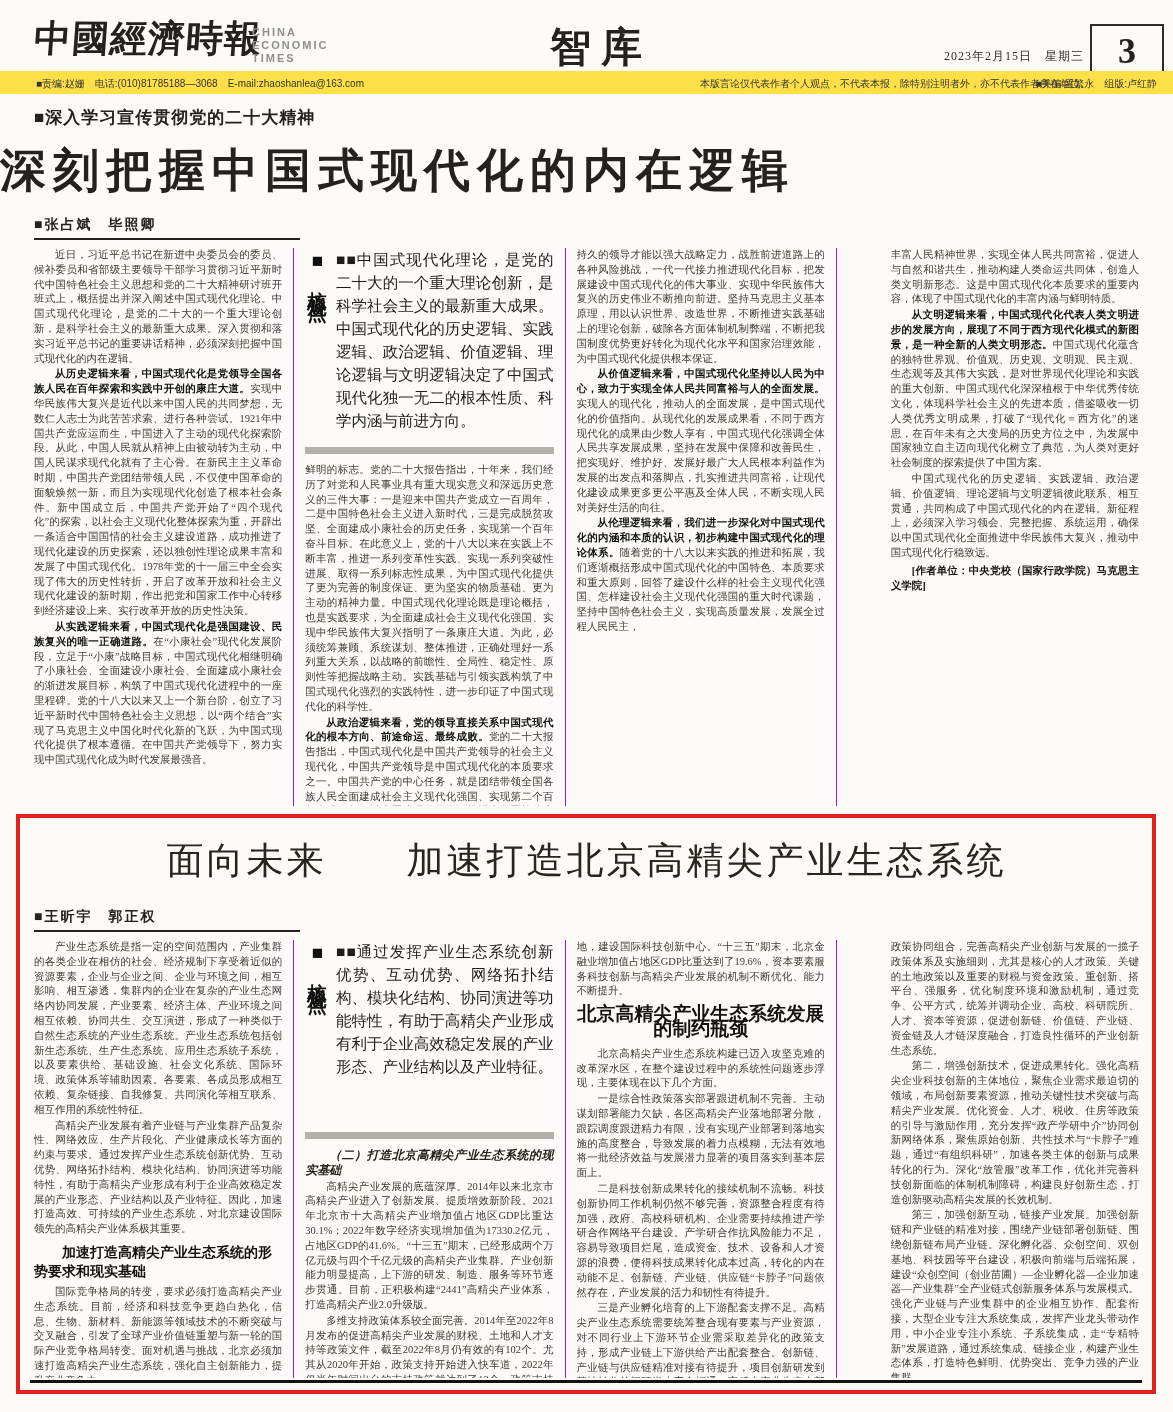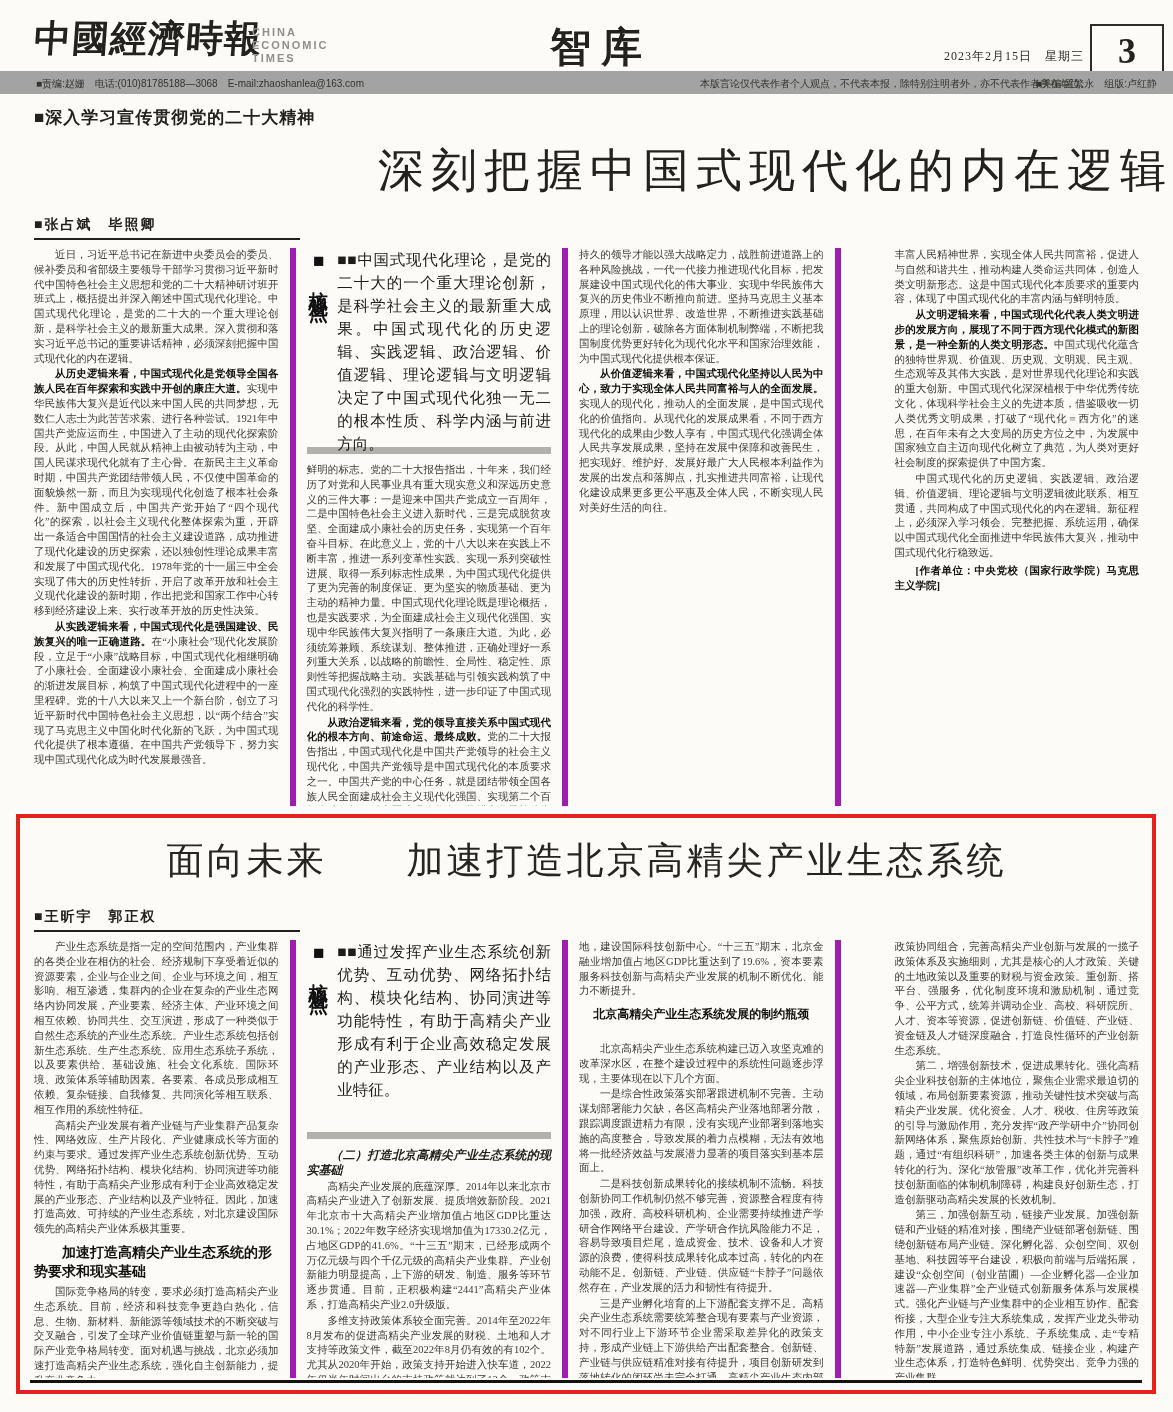--- a/index.html
+++ b/index.html
@@ -7,44 +7,44 @@
         font-family:"Liberation Serif","DejaVu Serif",serif;color:#23221f;overflow:hidden;}
   
   .logo{position:absolute;left:34px;top:14px;font-size:37px;font-weight:bold;letter-spacing:1px;
         font-family:"DejaVu Serif",serif;transform:skewX(-4deg);}
   .logo-en{position:absolute;left:252px;top:26px;font-family:"Liberation Sans",sans-serif;
         font-weight:bold;font-size:11px;line-height:13px;letter-spacing:2px;color:#8e8e8a;}
   .section-title{position:absolute;left:550px;top:20px;font-size:41px;font-weight:bold;letter-spacing:10px;}
   .date{position:absolute;left:944px;top:48px;font-size:12px;letter-spacing:1px;color:#2b2b28;}
   .pageno-box{position:absolute;left:1090px;top:24px;width:70px;height:50px;border:2px solid #2e2d2a;
         display:flex;align-items:center;justify-content:center;font-size:36px;font-weight:bold;background:#fcfbf7;}
-  .info-bar{position:absolute;left:0;top:71px;width:1173px;height:23px;background:#a3a3a3;
+  .info-bar{position:absolute;left:0;top:71px;width:1173px;height:23px;background:#fde047;
         font-family:"Liberation Sans",sans-serif;font-size:10px;color:#35342f;}
   .info-bar span{position:absolute;top:6px;white-space:nowrap;}
   .info-left{left:36px;}
   .info-center{left:700px;}
   .info-right{right:16px;}
   
   .kicker{position:absolute;left:34px;top:106px;font-family:"Liberation Sans",sans-serif;
         font-weight:bold;font-size:17px;letter-spacing:1px;}
-  .headline-top{position:absolute;left:0;top:140px;width:1173px;text-align:right;
-        font-size:46px;font-weight:normal;letter-spacing:7px;}
+  .headline-top{position:absolute;left:0;top:140px;width:1173px;text-align:left;
+        font-size:46px;font-weight:bold;letter-spacing:7px;}
   .byline{position:absolute;font-family:"Liberation Sans",sans-serif;font-weight:bold;font-size:14px;letter-spacing:2px;}
   .byline-rule{position:absolute;width:266px;height:2px;background:#22211e;}
   .cols{position:absolute;display:flex;}
-  .col{width:263px;padding-right:11px;margin-right:11px;border-right:6px solid #a21caf;
+  .col{width:263px;padding-right:11px;margin-right:11px;border-right:1px solid #a21caf;
        overflow:hidden;font-size:10.5px;line-height:14.8px;text-align:justify;color:#3b3a35;}
   .col:last-child{border-right:none;margin-right:0;padding-right:0;margin-left:43px;}
   .para{margin:0 0 1px 0;text-indent:2em;}
   .cont{text-indent:0;}
   .para .lead{color:#121210;}
   .subb-left{font-family:"Liberation Sans",sans-serif;font-weight:bold;font-size:14px;
        line-height:19px;color:#14130f;margin:6px 0 4px;text-indent:2em;text-align:left;}
-  .subb-center{font-family:"Liberation Sans",sans-serif;font-weight:bold;font-size:12px;
-       color:#14130f;text-align:center;text-indent:0;margin:8px 0 20px;}
+  .subb-center{font-family:"Liberation Sans",sans-serif;font-weight:bold;font-size:19px;
+       color:#14130f;text-align:center;text-indent:0;margin:8px 0 10px;}
   .kai{font-weight:bold;font-style:italic;font-size:12px;color:#23221c;margin:4px 0 2px;text-indent:2em;}
   .aff{font-weight:bold;color:#14130f;text-indent:2em;margin-top:3px;}
   
   .core-box{display:flex;border-bottom:7px solid #b2b1ac;margin-bottom:9px;}
   .core-label{writing-mode:vertical-rl;text-orientation:upright;font-family:"Liberation Sans",sans-serif;
        font-weight:bold;font-size:19px;letter-spacing:4px;color:#111;margin:2px 12px 0 4px;}
   .core-text{flex:1;font-size:15.5px;line-height:23px;color:#1e1d1a;text-align:justify;padding-bottom:14px;}
   .core-top{height:199px;}
   .core-bottom{height:192px;}
   
@@ -93,20 +93,21 @@
         <div class="core-text">■■中国式现代化理论，是党的二十大的一个重大理论创新，是科学社会主义的最新重大成果。中国式现代化的历史逻辑、实践逻辑、政治逻辑、价值逻辑、理论逻辑与文明逻辑决定了中国式现代化独一无二的根本性质、科学内涵与前进方向。</div>
       </div>
       <div>
           <p class="para cont">鲜明的标志。党的二十大报告指出，十年来，我们经历了对党和人民事业具有重大现实意义和深远历史意义的三件大事：一是迎来中国共产党成立一百周年，二是中国特色社会主义进入新时代，三是完成脱贫攻坚、全面建成小康社会的历史任务，实现第一个百年奋斗目标。在此意义上，党的十八大以来在实践上不断丰富，推进一系列变革性实践、实现一系列突破性进展、取得一系列标志性成果，为中国式现代化提供了更为完善的制度保证、更为坚实的物质基础、更为主动的精神力量。中国式现代化理论既是理论概括，也是实践要求，为全面建成社会主义现代化强国、实现中华民族伟大复兴指明了一条康庄大道。为此，必须统筹兼顾、系统谋划、整体推进，正确处理好一系列重大关系，以战略的前瞻性、全局性、稳定性、原则性等把握战略主动。实践基础与引领实践构筑了中国式现代化强烈的实践特性，进一步印证了中国式现代化的科学性。</p>
           <p class="para p"><b class="lead">从政治逻辑来看，党的领导直接关系中国式现代化的根本方向、前途命运、最终成败。</b>党的二十大报告指出，中国式现代化是中国共产党领导的社会主义现代化，中国共产党领导是中国式现代化的本质要求之一。中国共产党的中心任务，就是团结带领全国各族人民全面建成社会主义现代化强国、实现第二个百年奋斗目标，以中国式现代化全面推进中华民族伟大复兴。只有坚持和加强党的全面领导，才能确保中国式现代化锚定奋斗目标行稳致远。</p>
         </div>
     </div>
     <div class="col">
         <p class="para cont">持久的领导才能以强大战略定力，战胜前进道路上的各种风险挑战，一代一代接力推进现代化目标，把发展建设中国式现代化的伟大事业、实现中华民族伟大复兴的历史伟业不断推向前进。坚持马克思主义基本原理，用以认识世界、改造世界，不断推进实践基础上的理论创新，破除各方面体制机制弊端，不断把我国制度优势更好转化为现代化水平和国家治理效能，为中国式现代化提供根本保证。</p>
         <p class="para p"><b class="lead">从价值逻辑来看，中国式现代化坚持以人民为中心，致力于实现全体人民共同富裕与人的全面发展。</b>实现人的现代化，推动人的全面发展，是中国式现代化的价值指向。从现代化的发展成果看，不同于西方现代化的成果由少数人享有，中国式现代化强调全体人民共享发展成果，坚持在发展中保障和改善民生，把实现好、维护好、发展好最广大人民根本利益作为发展的出发点和落脚点，扎实推进共同富裕，让现代化建设成果更多更公平惠及全体人民，不断实现人民对美好生活的向往。</p>
+        <p class="para p"><b class="lead">从伦理逻辑来看，我们进一步深化对中国式现代化的内涵和本质的认识，初步构建中国式现代化的理论体系。</b>随着党的十八大以来实践的推进和拓展，我们逐渐概括形成中国式现代化的中国特色、本质要求和重大原则，回答了建设什么样的社会主义现代化强国、怎样建设社会主义现代化强国的重大时代课题，坚持中国特色社会主义，实现高质量发展，发展全过程人民民主，</p>
       </div>
     <div class="col">
         <p class="para cont">丰富人民精神世界，实现全体人民共同富裕，促进人与自然和谐共生，推动构建人类命运共同体，创造人类文明新形态。这是中国式现代化本质要求的重要内容，体现了中国式现代化的丰富内涵与鲜明特质。</p>
         <p class="para p"><b class="lead">从文明逻辑来看，中国式现代化代表人类文明进步的发展方向，展现了不同于西方现代化模式的新图景，是一种全新的人类文明形态。</b>中国式现代化蕴含的独特世界观、价值观、历史观、文明观、民主观、生态观等及其伟大实践，是对世界现代化理论和实践的重大创新。中国式现代化深深植根于中华优秀传统文化，体现科学社会主义的先进本质，借鉴吸收一切人类优秀文明成果，打破了“现代化＝西方化”的迷思，在百年未有之大变局的历史方位之中，为发展中国家独立自主迈向现代化树立了典范，为人类对更好社会制度的探索提供了中国方案。</p>
         <p class="para p">中国式现代化的历史逻辑、实践逻辑、政治逻辑、价值逻辑、理论逻辑与文明逻辑彼此联系、相互贯通，共同构成了中国式现代化的内在逻辑。新征程上，必须深入学习领会、完整把握、系统运用，确保以中国式现代化全面推进中华民族伟大复兴，推动中国式现代化行稳致远。</p>
         <p class="para aff">[作者单位：中央党校（国家行政学院）马克思主义学院]</p>
       </div>
   </div>
 
   <div class="red-box"></div>

